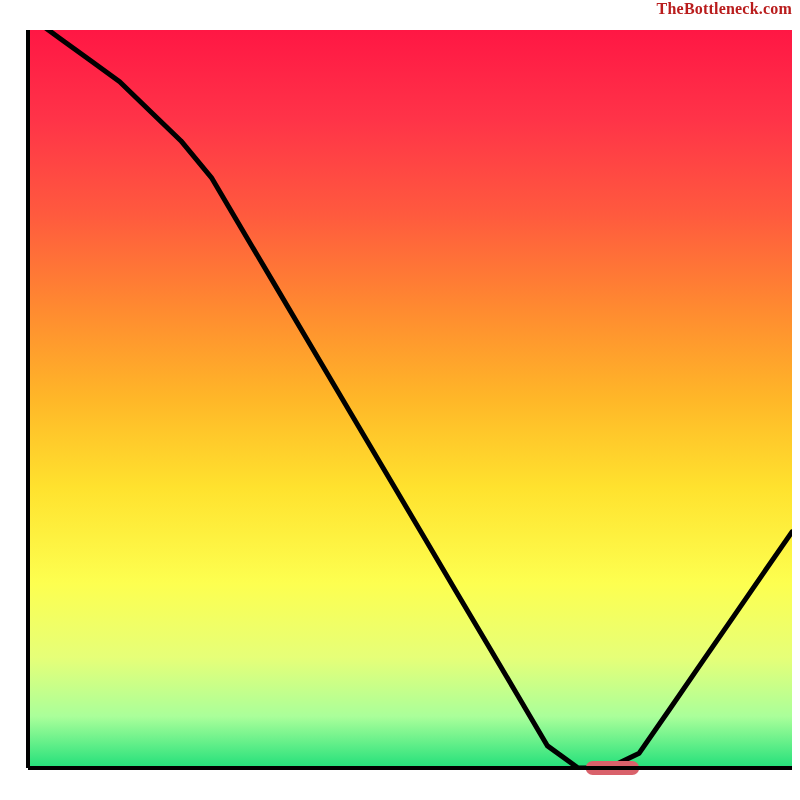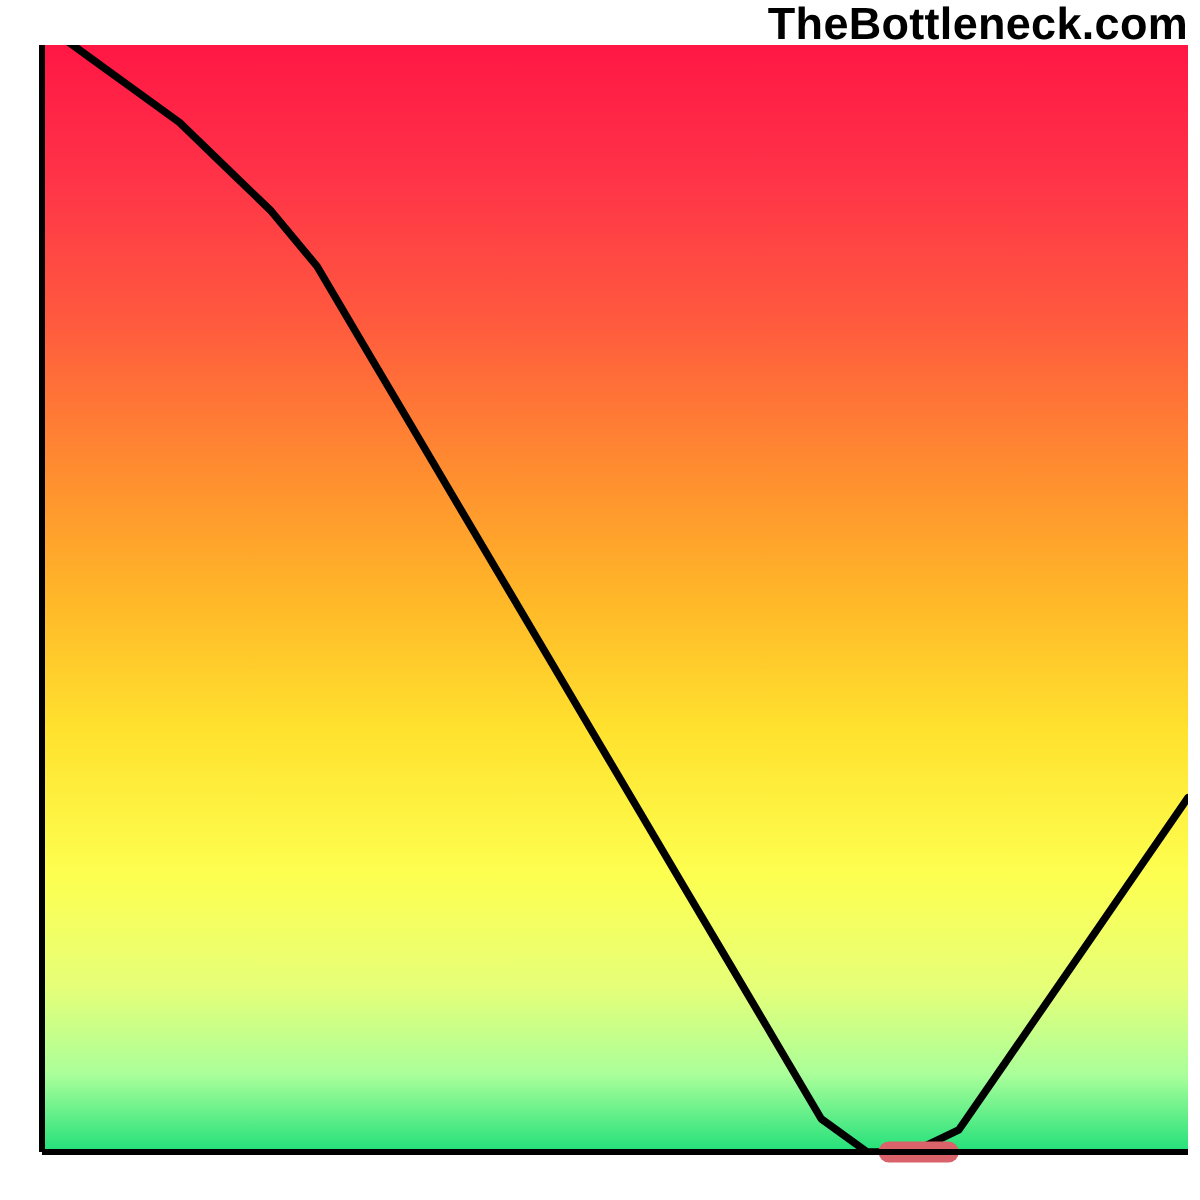--- a/index.html
+++ b/index.html
@@ -12,24 +12,25 @@
   }
   .container {
     position: relative;
     width: 800px;
     height: 800px;
   }
   .watermark {
     position: absolute;
     top: 0px;
     right: 8px;
-    font-size: 30px;
+    font-size: 16px;
     font-weight: 600;
-    color: #000000;
+    color: #b91c1c;
     letter-spacing: 0.2px;
+    font-family: Liberation Serif, serif;
   }
   svg {
     position: absolute;
     top: 0;
     left: 0;
   }
 </style>
 </head>
 <body>
 

